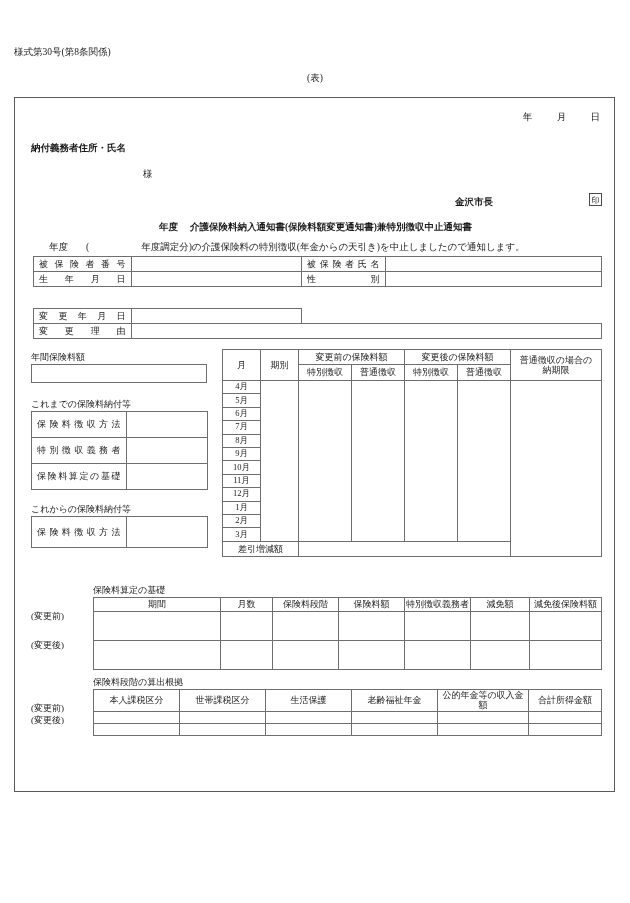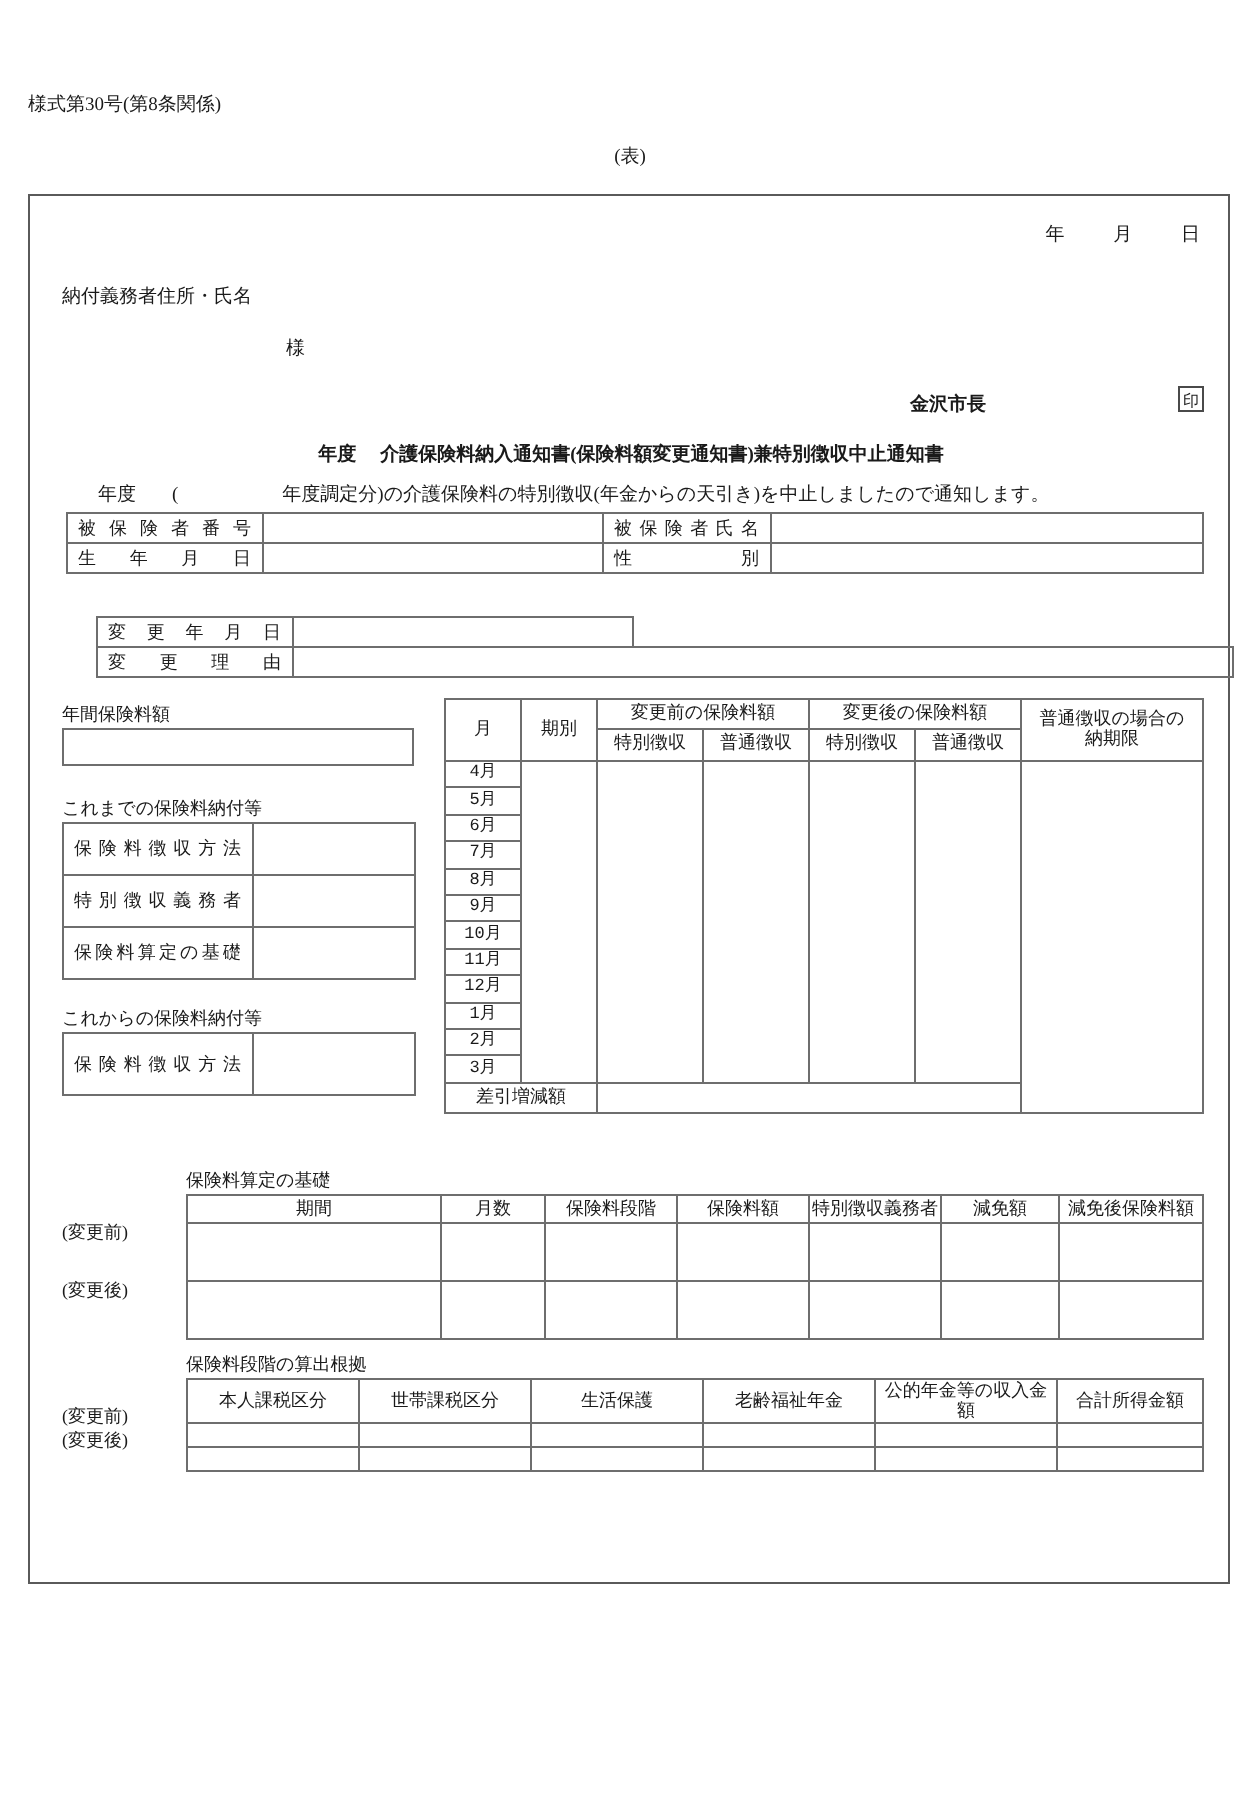--- a/index.html
+++ b/index.html
@@ -58,21 +58,21 @@
     white-space: nowrap;
     margin-left: 32px;
   }
   .date-line span { margin-left: 22px; }
   .date-line span:first-child { margin-left: 0; }
 
   .payer-label {
     position: absolute;
     left: 16px; top: 44px;
     font-size: 9.5px;
-    font-weight: normal;
+    font-weight: bold;
     white-space: nowrap;
   }
   .sama {
     position: absolute;
     left: 128px; top: 70px;
     font-size: 9.5px;
   }
   .mayor {
     position: absolute;
     left: 440px; top: 98px;
@@ -141,21 +141,21 @@
   .t-insured {
     position: absolute;
     left: 18px; top: 158px;
     width: 568px;
   }
   .t-insured td { height: 14px; }
 
   
   .t-change {
     position: absolute;
-    left: 33px; top: 210px;
+    left: 18px; top: 210px;
     width: 568px;
     padding-left: 36px;
   }
   .t-change td { height: 14px; }
 
   
   .cap {
     position: absolute;
     font-size: 9px;
     white-space: nowrap;
@@ -184,21 +184,21 @@
     width: 176px;
   }
   .t-korekara td { height: 30px; }
 
   
   .t-month {
     position: absolute;
     left: 207px; top: 251px;
     width: 379px;
   }
-  .t-month td { height: 14px; font-family: Liberation Mono, monospace; }
+  .t-month td { height: 14px; }
   .t-month td.mon {
     text-align: center;
     height: 12.4px;
     font-size: 8.5px;
     margin-left: 27px;
   }
   .t-month td.hdr2 { height: 15px; }
 
   
   .cap-kiso { left: 78px; top: 486px; }

